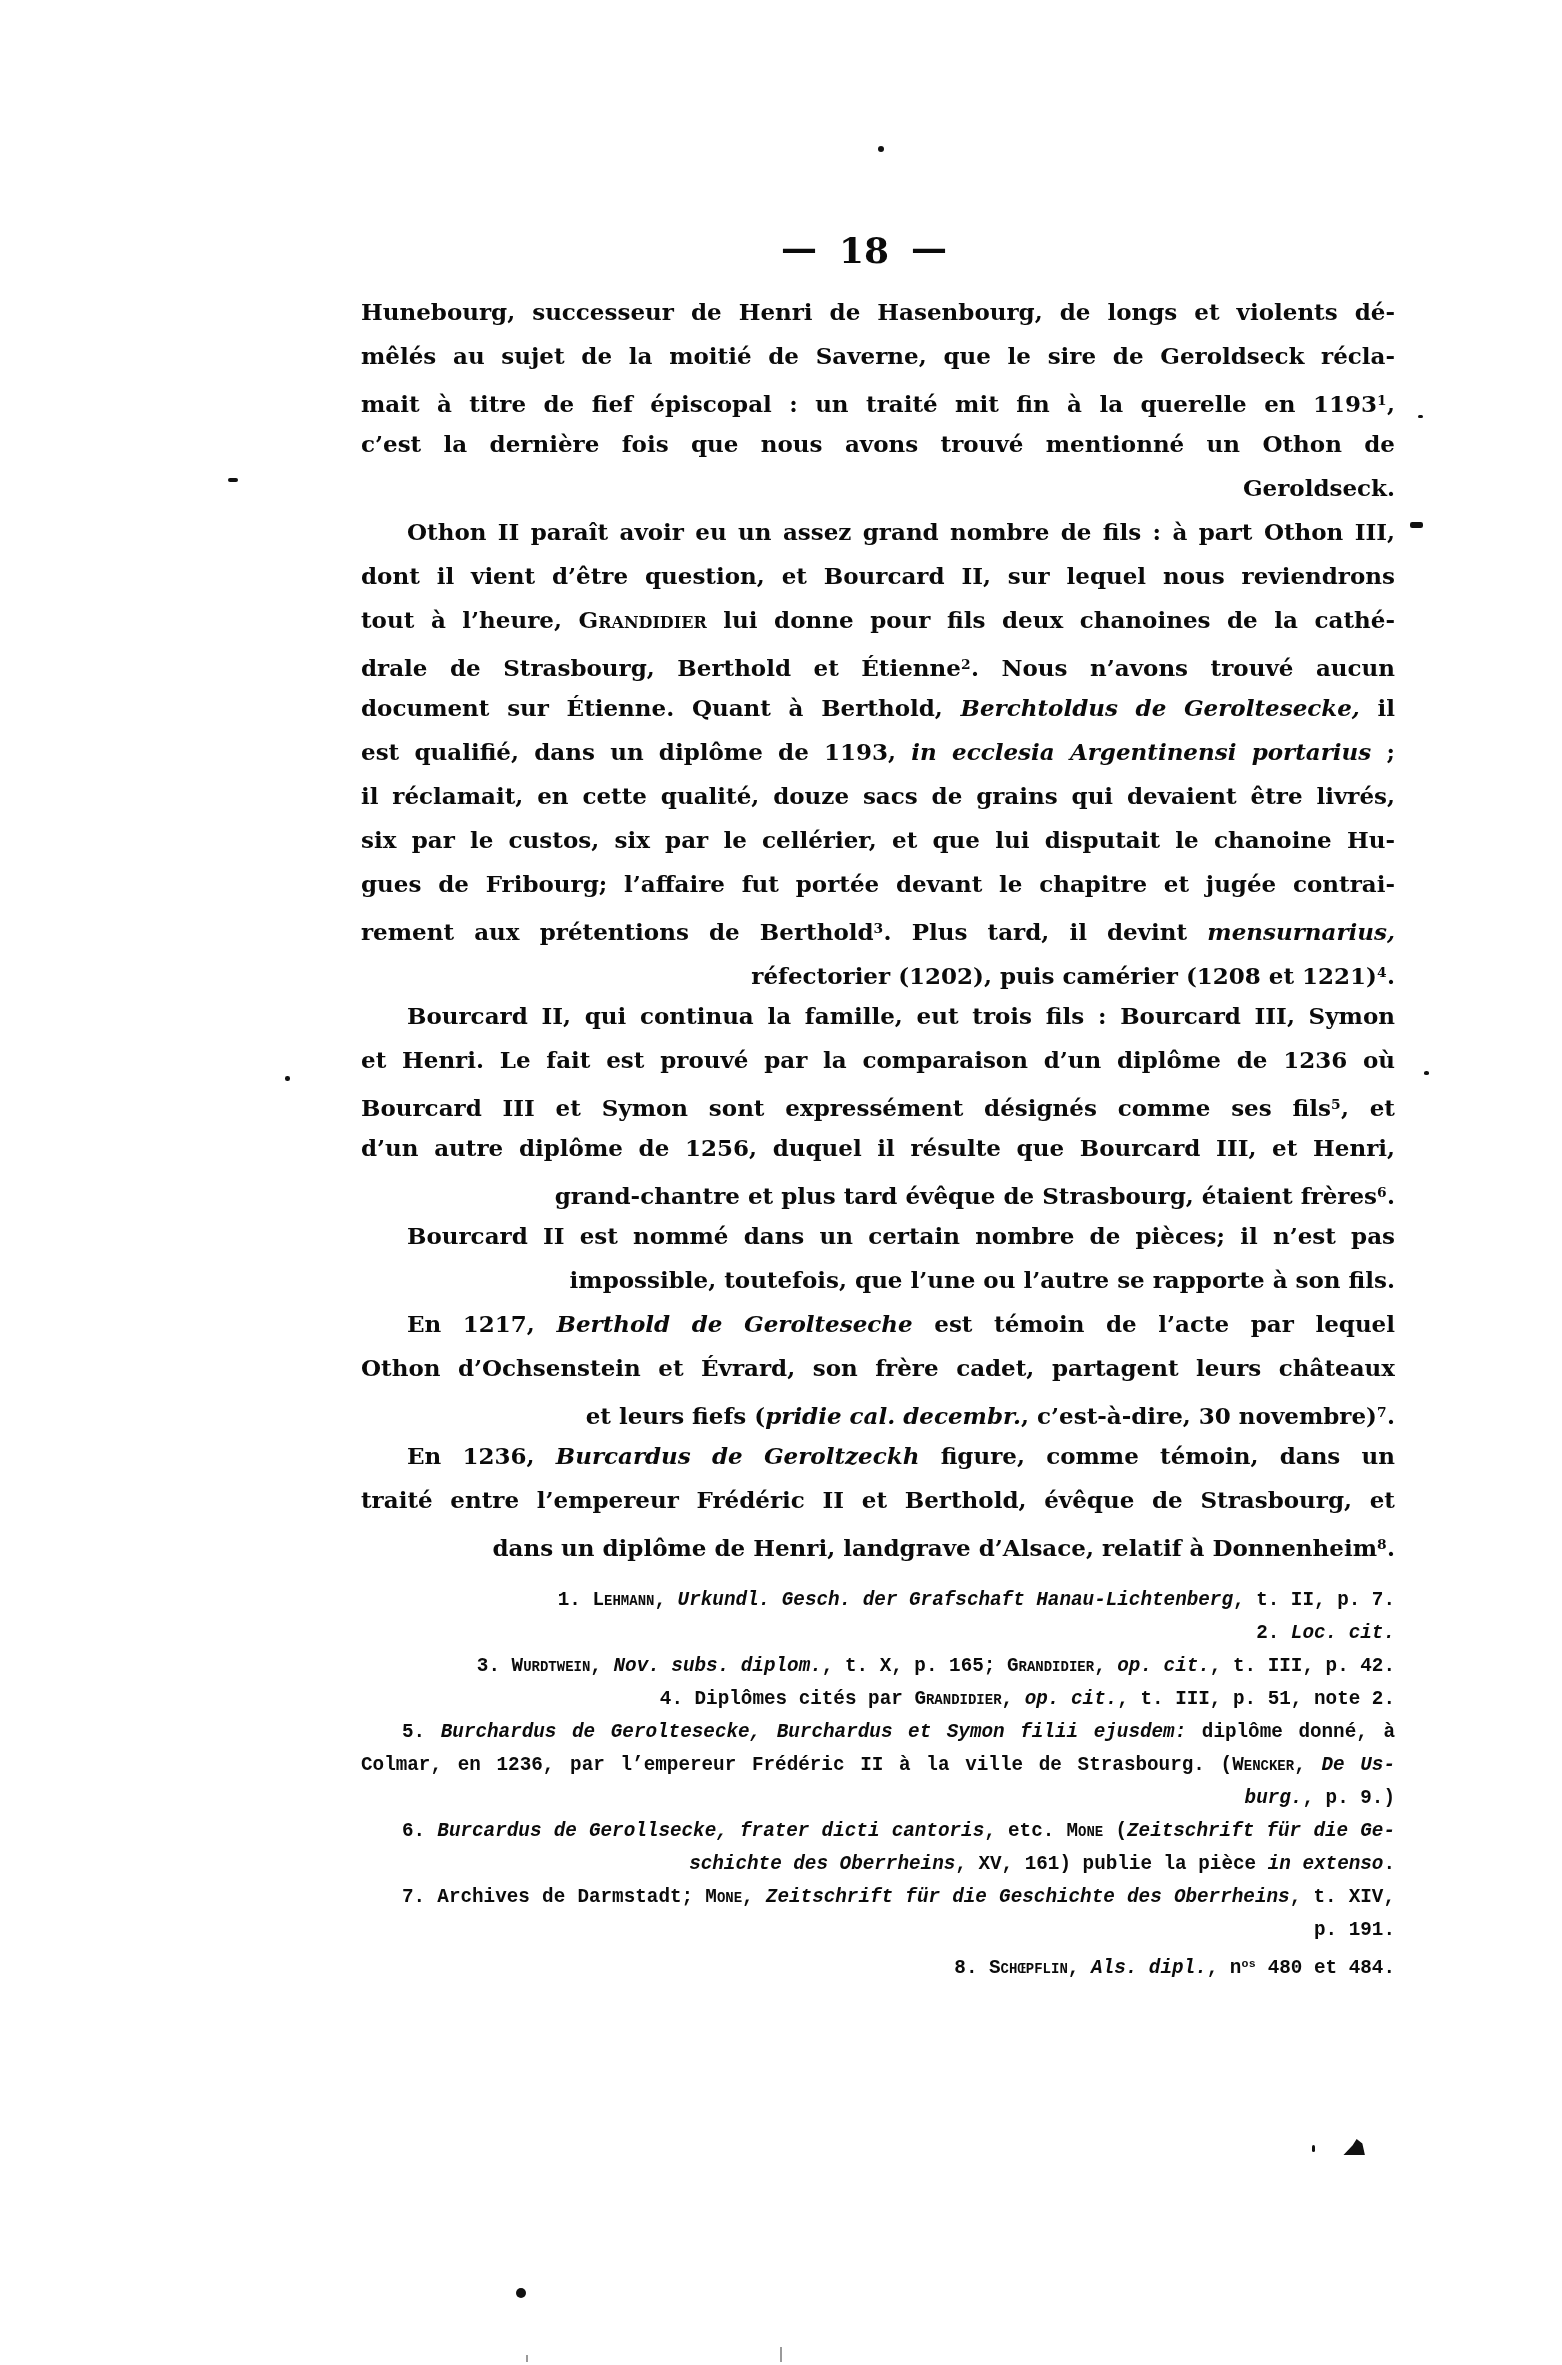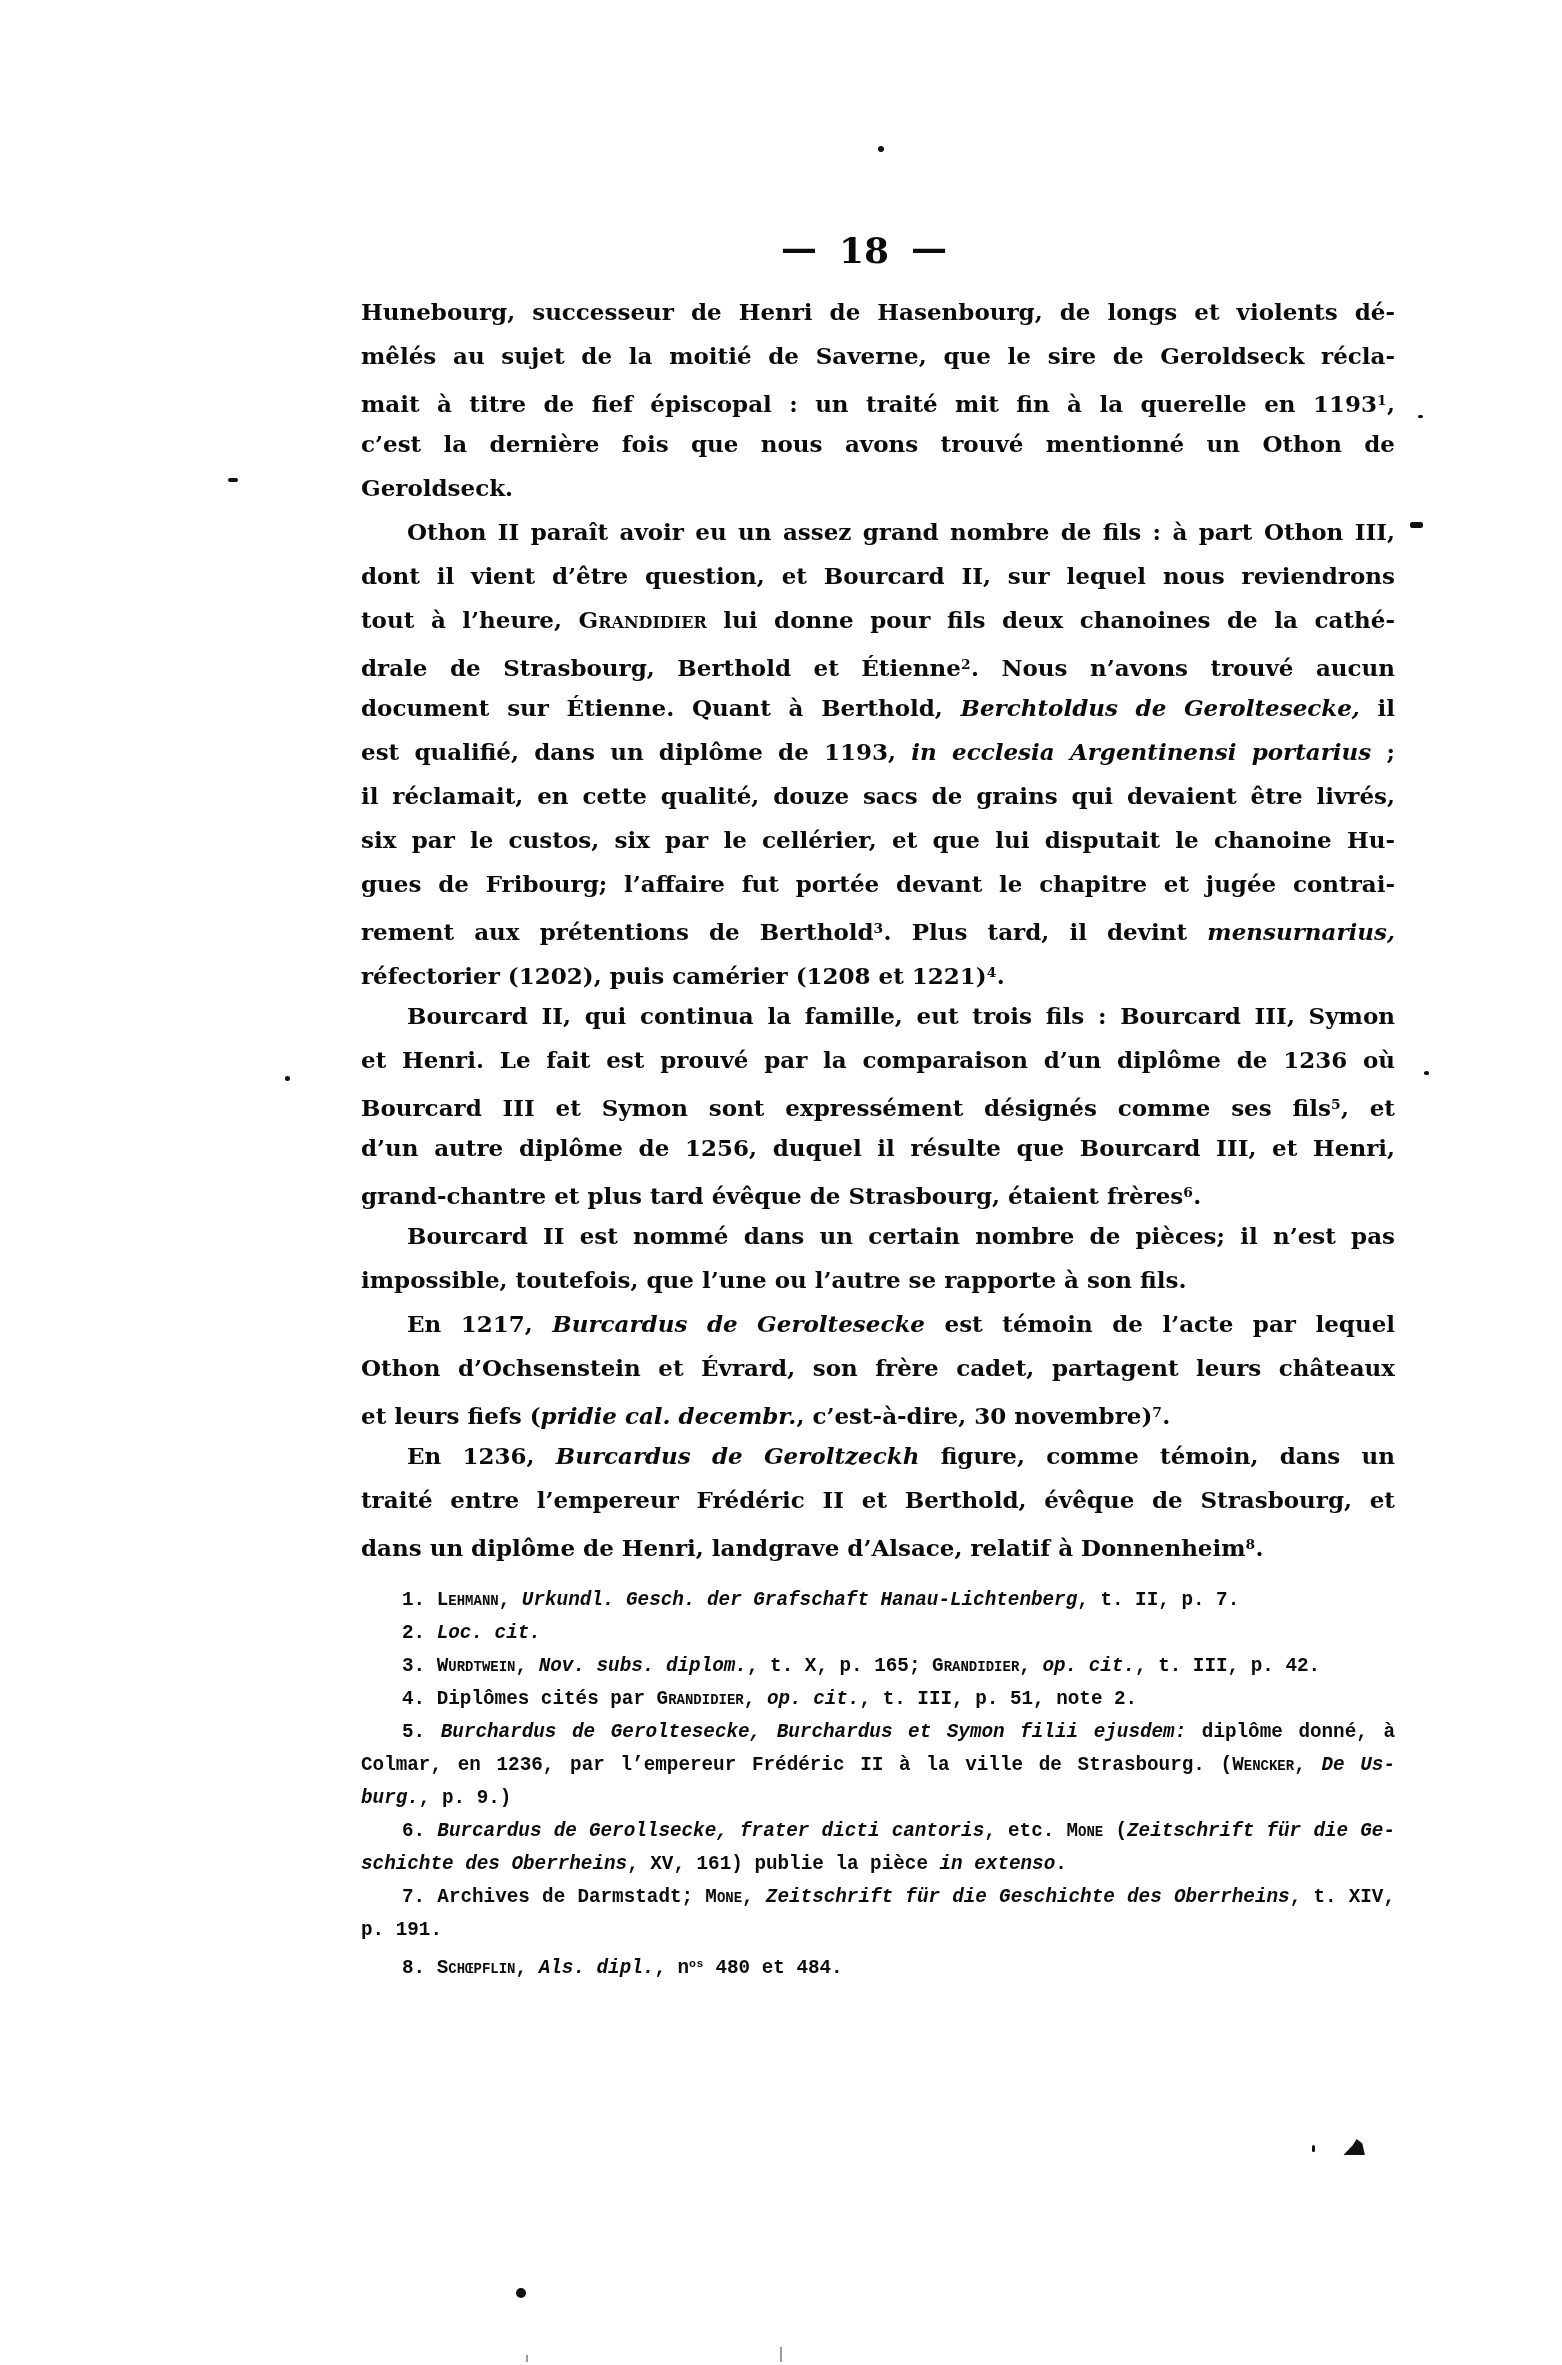--- a/index.html
+++ b/index.html
@@ -17,21 +17,21 @@
     text-align:center;font-size:36px;font-weight:700;line-height:1.2;
     white-space:nowrap;
   }
   .page-header .pgnum{margin:0 22px;}
   .page-header .dash{position:relative;top:-3px;}
   .main-text{
     position:absolute;left:361px;top:290px;width:1034px;
     font-size:23px;font-weight:700;
   }
   .para{margin:0;padding:0;}
-  .tline{height:44px;line-height:44px;overflow:hidden;white-space:nowrap;}
+  .tline{height:44px;line-height:44px;overflow:hidden;white-space:nowrap;text-align:right;}
   .just{text-align:justify;text-align-last:justify;white-space:normal;}
   .main-text .ind{text-indent:46px;}
   .footnotes{
     position:absolute;left:361px;top:1584px;width:1034px;
     font-size:19.3px;font-weight:700;
   }
   .footnotes .tline{height:33px;line-height:33px;font-family:Liberation Mono, monospace;}
   .footnotes .ind{text-indent:41px;}
   .it{font-style:italic;}
   .sc{font-variant:small-caps;}
@@ -92,21 +92,21 @@
         <div class="tline just"><span>et Henri. Le fait est prouvé par la comparaison d’un diplôme de 1236 où</span></div>
         <div class="tline just"><span>Bourcard III et Symon sont expressément désignés comme ses fils</span><span class="sup">5</span><span>, et</span></div>
         <div class="tline just"><span>d’un autre diplôme de 1256, duquel il résulte que Bourcard III, et Henri,</span></div>
         <div class="tline"><span>grand-chantre et plus tard évêque de Strasbourg, étaient frères</span><span class="sup">6</span><span>.</span></div>
       </div>
       <div class="para">
         <div class="tline just ind"><span>Bourcard II est nommé dans un certain nombre de pièces; il n’est pas</span></div>
         <div class="tline"><span>impossible, toutefois, que l’une ou l’autre se rapporte à son fils.</span></div>
       </div>
       <div class="para">
-        <div class="tline just ind"><span>En 1217, </span><span class="it">Burcardus de Geroltesecke</span><span> est témoin de l’acte par lequel</span></div>
+        <div class="tline just ind"><span>En 1217, </span><span class="it">Berthold de Gerolteseche</span><span> est témoin de l’acte par lequel</span></div>
         <div class="tline just"><span>Othon d’Ochsenstein et Évrard, son frère cadet, partagent leurs châteaux</span></div>
         <div class="tline"><span>et leurs fiefs (</span><span class="it">pridie cal. decembr.</span><span>, c’est-à-dire, 30 novembre)</span><span class="sup">7</span><span>.</span></div>
       </div>
       <div class="para">
         <div class="tline just ind"><span>En 1236, </span><span class="it">Burcardus de Geroltzeckh</span><span> figure, comme témoin, dans un</span></div>
         <div class="tline just"><span>traité entre l’empereur Frédéric II et Berthold, évêque de Strasbourg, et</span></div>
         <div class="tline"><span>dans un diplôme de Henri, landgrave d’Alsace, relatif à Donnenheim</span><span class="sup">8</span><span>.</span></div>
       </div>
     </div>
 

